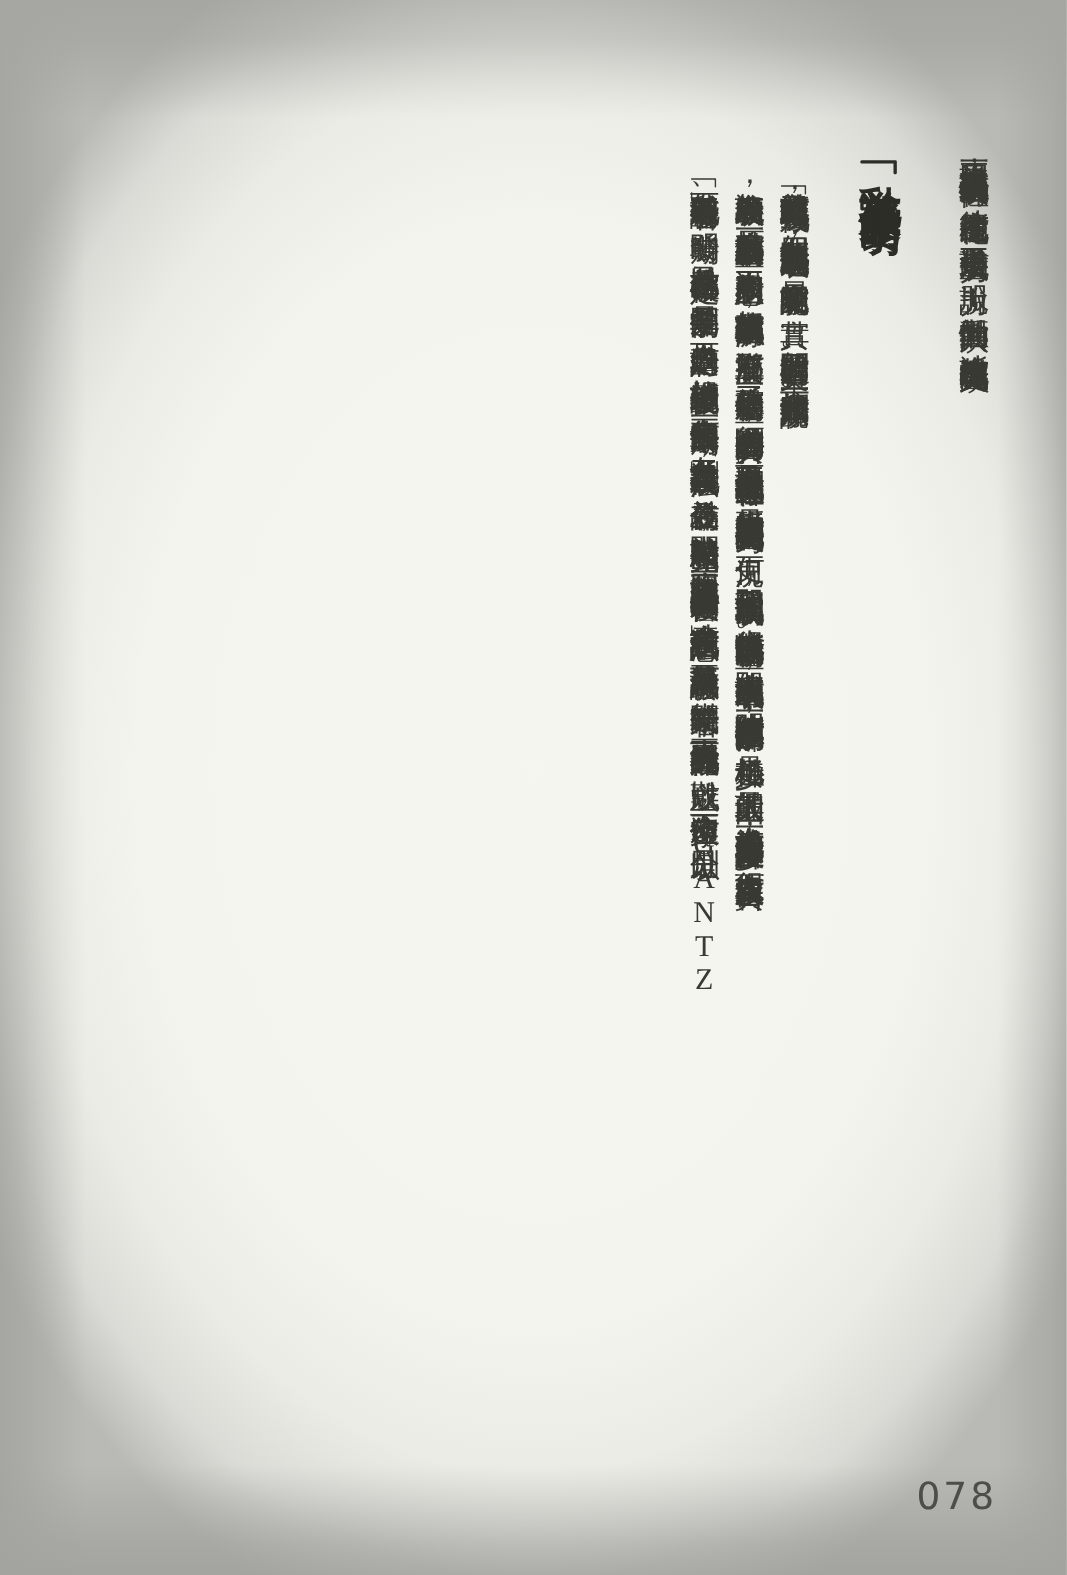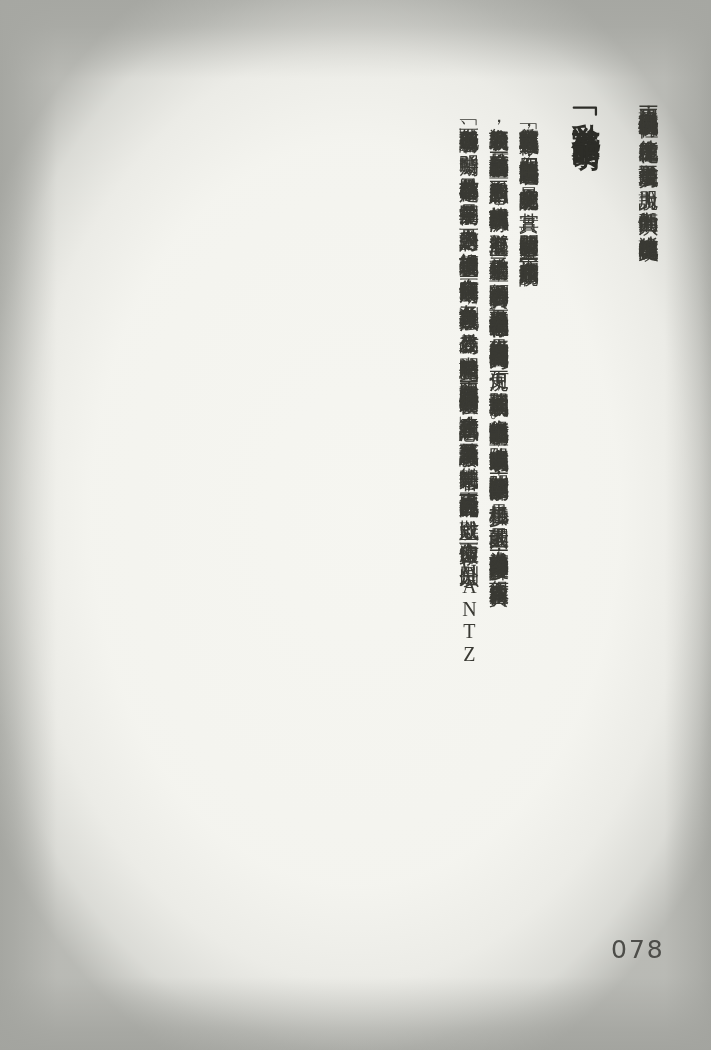--- a/index.html
+++ b/index.html
@@ -61,21 +61,21 @@
     margin-block-end: 20px;    
     font-size: 28px;
     font-weight: 700;
     letter-spacing: 3px;
     text-indent: 0.2em;
     color: #2d2d28;
   }
   .page-number {
     position: absolute;
     left: 611px;
-    top: 935px;
+    top: 983px;
     font-family: "DejaVu Sans", "Liberation Sans", sans-serif;
     font-size: 25px;
     letter-spacing: 2px;
     color: var(--page_number);
   }
 </style>
 </head>
 <body>
 
 <div class="photo">

